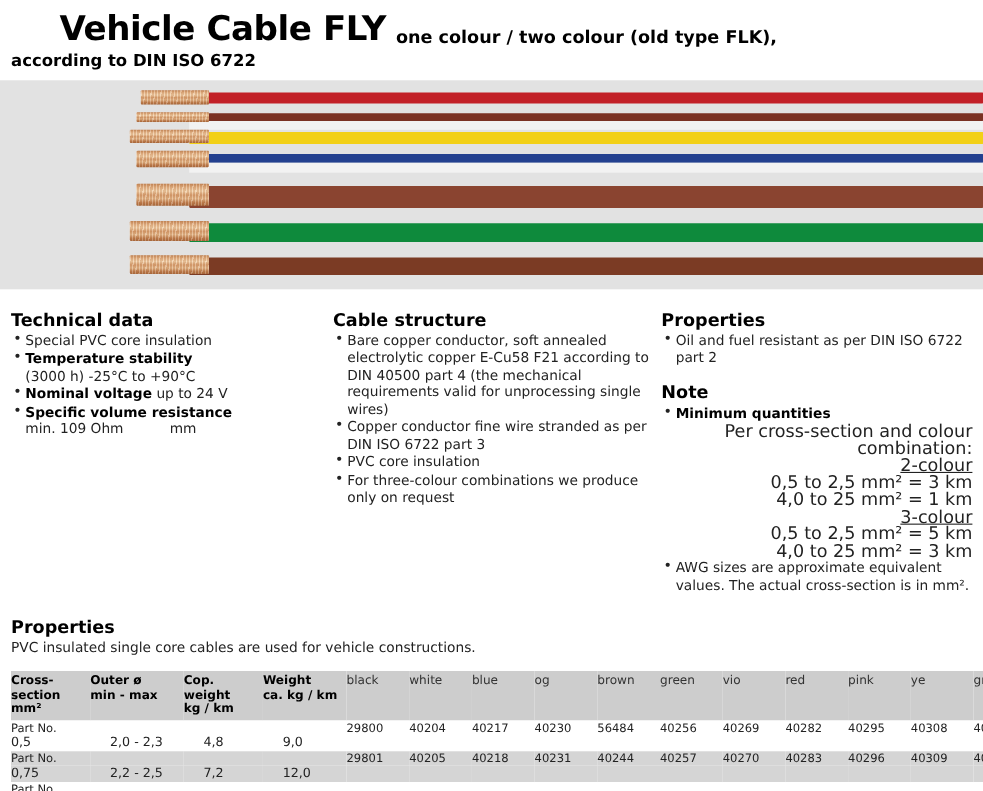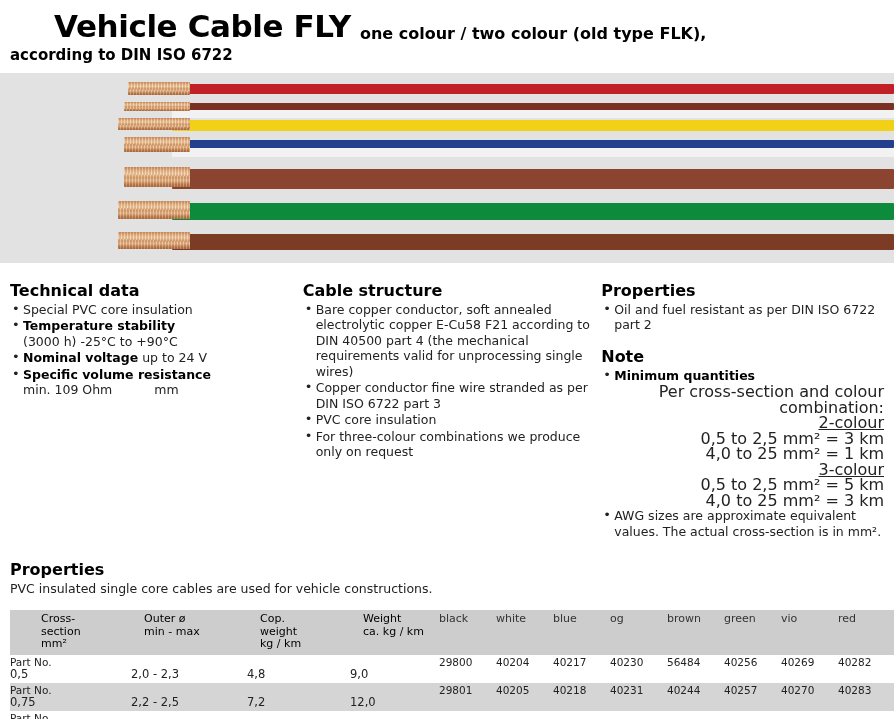--- a/index.html
+++ b/index.html
@@ -171,21 +171,21 @@
     vertical-align: top;
     font-size: 10.5px;
     color: #222;
   }
   table.spec thead th {
     background: #cdcdcd;
     font-size: 11px;
     line-height: 12.5px;
     padding: 3px 0 4px 0;
   }
-  table.spec thead th.hdr-bold { font-weight: normal; color: #000; padding-left: 31px; }
+  table.spec thead th.hdr-bold { font-weight: bold; color: #000; }
   table.spec thead th.hdr-plain { font-weight: normal; color: #333; }
 
   tr.row-partno td {
     font-size: 10.5px;
     line-height: 12px;
     padding-top: 1px;
   }
   tr.row-values td {
     font-size: 11.5px;
     line-height: 13px;

